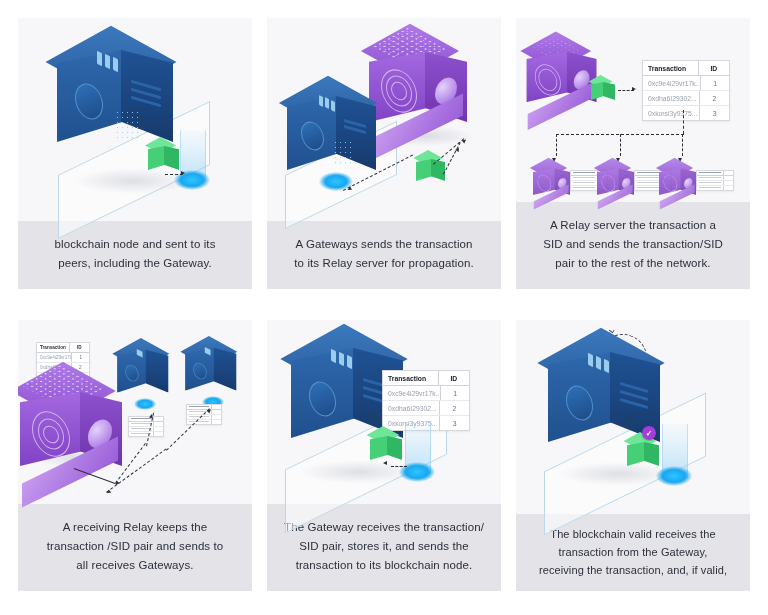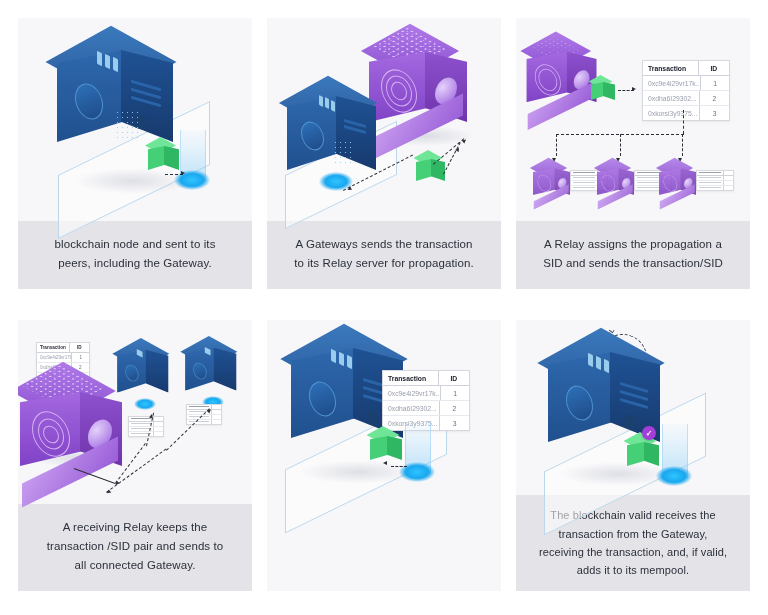--- a/index.html
+++ b/index.html
@@ -422,22 +422,23 @@
             </div>
           <div class="r">
               <div class="c1"></div>
               <div class="c2"></div>
             </div>
         </div>
       </div>
     </div>
     <div class="caption">
       <div>
-        <span>A Relay assigns the propagation a</span>
+        <span>A Relay server the transaction a</span>
         <span>SID and sends the transaction/SID</span>
+        <span>pair to the rest of the network.</span>
       </div>
     </div>
   </div>
 
   <div class="panel p4">
     <div class="art">
       <div class="stage">
 
         <div class="tbl" style="left:18px;top:22px;width:52px;">
           <div class="hr">
@@ -535,21 +536,21 @@
         <div class="dash" style="left:88px;top:172px;width:74px;transform:rotate(-36deg);"></div>
         <div class="ah sm" style="left:92px;top:169px;transform:rotate(144deg);"></div>
         <div class="dash" style="left:148px;top:130px;width:60px;transform:rotate(-44deg);"></div>
         <div class="ah sm" style="left:190px;top:90px;transform:rotate(-44deg);"></div>
       </div>
     </div>
     <div class="caption">
       <div>
         <span>A receiving Relay keeps the</span>
         <span>transaction /SID pair and sends to</span>
-        <span>all connected Gateway.</span>
+        <span>all receives Gateways.</span>
       </div>
     </div>
   </div>
 
   <div class="panel p5">
     <div class="art">
       <div class="stage">
         <div class="plat" style="left:18px;top:110px;width:160px;height:62px;"></div>
         <div class="shadow" style="left:32px;top:140px;width:120px;height:24px;"></div>
 
@@ -591,20 +592,27 @@
           <div class="cleft" style="left:-1px;top:4px;width:18px;height:24px;clip-path:polygon(0 14%,100% 0,100% 78%,0 100%);"></div>
           <div class="cright" style="left:16px;top:4px;width:15px;height:24px;clip-path:polygon(0 0,100% 14%,100% 100%,0 78%);"></div>
         </div>
 
         <div class="beam" style="left:138px;top:102px;width:24px;height:52px;"></div>
         <div class="beacon" style="left:132px;top:142px;width:36px;height:20px;"></div>
         <div class="dash" style="left:124px;top:146px;width:16px;"></div>
         <div class="ah sm" style="left:120px;top:141px;transform:rotate(180deg);"></div>
       </div>
     </div>
+    <div class="caption">
+      <div>
+        <span>The Gateway receives the transaction/</span>
+        <span>SID pair, stores it, and sends the</span>
+        <span>transaction to its blockchain node.</span>
+      </div>
+    </div>
   </div>
 
   <div class="panel six p6">
     <div class="art">
       <div class="stage">
         <div class="plat" style="left:28px;top:112px;width:160px;height:62px;"></div>
         <div class="shadow" style="left:42px;top:142px;width:120px;height:24px;"></div>
 
         <div class="arc" style="left:83px;top:14px;width:46px;height:46px;transform:rotate(18deg);"></div>
         <div class="mempool" style="left:68px;top:20px;transform:rotate(-55deg);">
@@ -637,18 +645,17 @@
 
         <div class="beam" style="left:146px;top:104px;width:24px;height:54px;"></div>
         <div class="beacon" style="left:140px;top:146px;width:36px;height:20px;"></div>
       </div>
     </div>
     <div class="caption">
       <div>
         <span>The blockchain valid receives the</span>
         <span>transaction from the Gateway,</span>
         <span>receiving the transaction, and, if valid,</span>
-        <span>adds it to its mempool.</span>
       </div>
     </div>
   </div>
 
 </div>
 
 </body></html>

